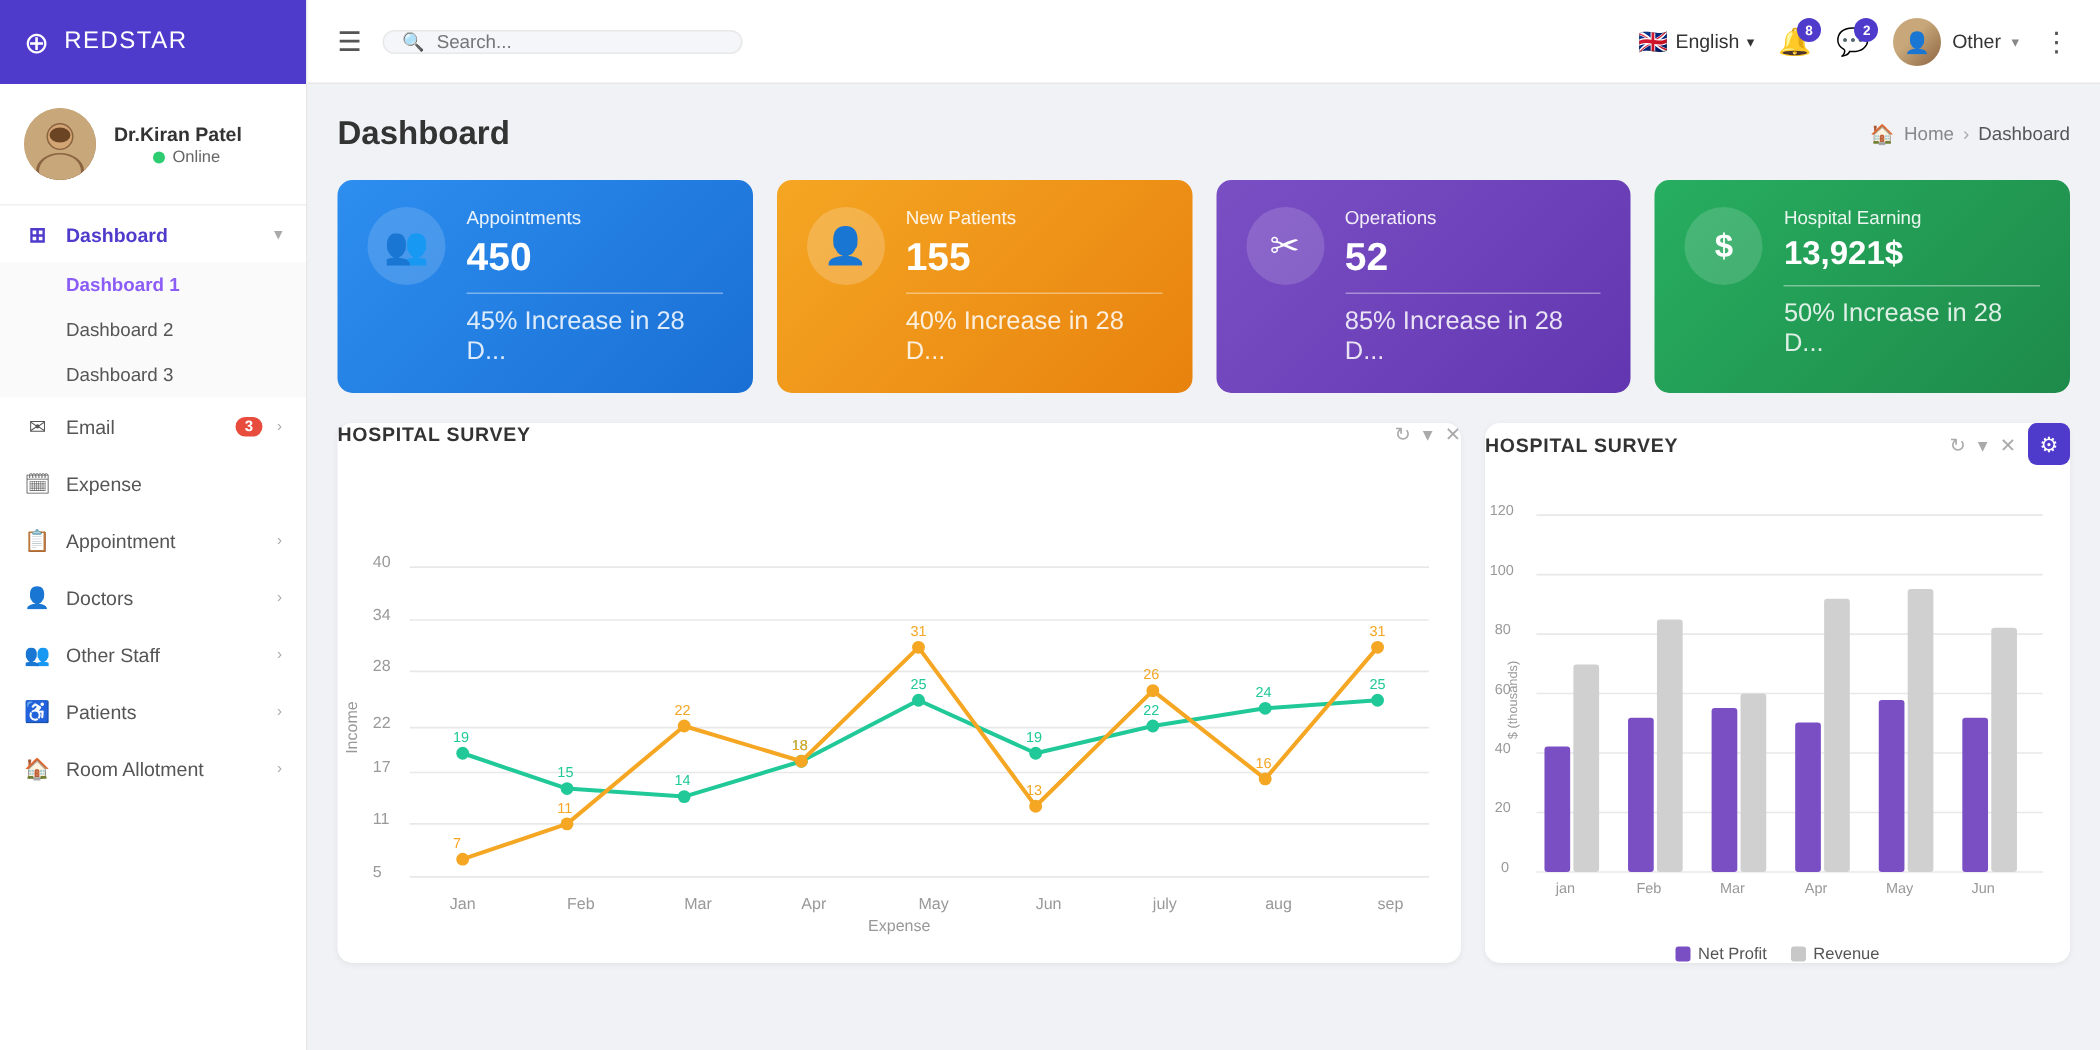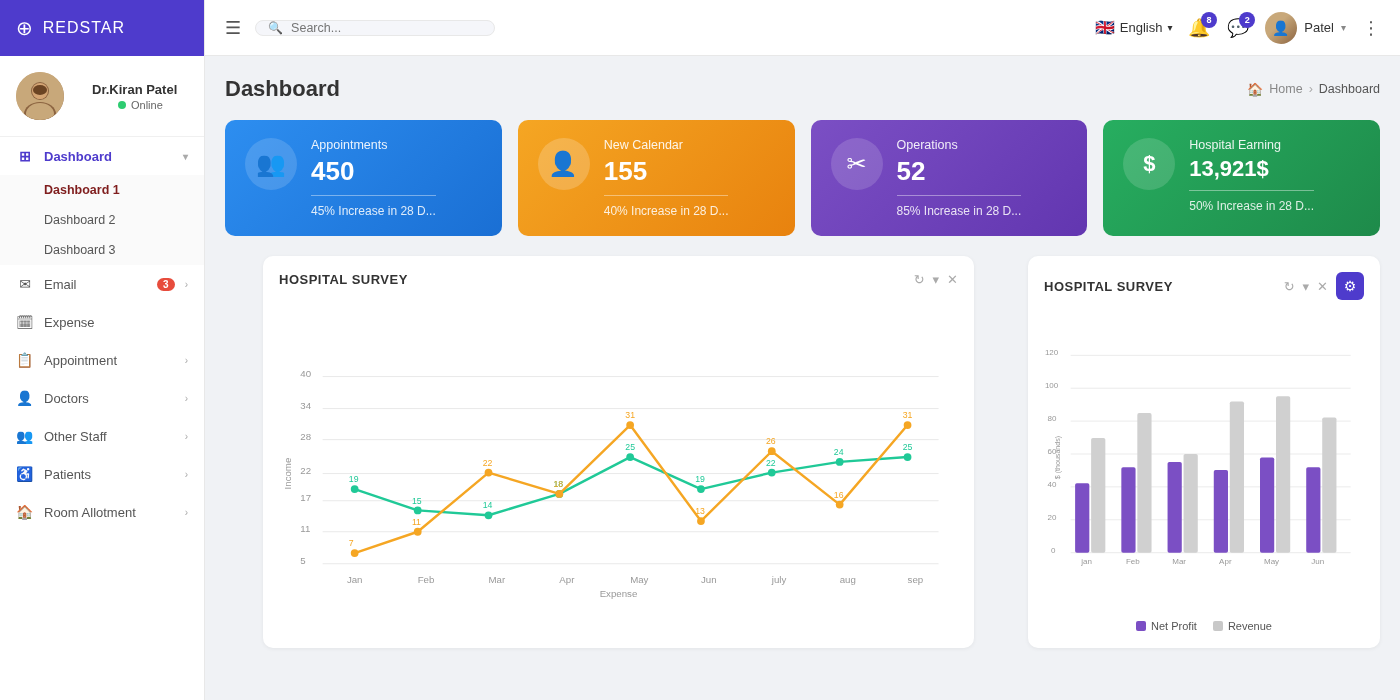--- a/index.html
+++ b/index.html
@@ -31,21 +31,21 @@
     .sidebar-logo-text {
       color: #fff;
       font-weight: 400;
       font-size: 16px;
       letter-spacing: 1px;
     }
     .sidebar-user {
       padding: 16px;
       display: flex;
       align-items: center;
-      gap: 28px;
+      gap: 12px;
       border-bottom: 1px solid #f0f0f0;
     }
     .sidebar-avatar {
       width: 48px;
       height: 48px;
       border-radius: 50%;
       background: #c8a87a;
       overflow: hidden;
       position: relative;
       flex-shrink: 0;
@@ -105,21 +105,21 @@
       font-size: 10px;
       font-weight: 700;
     }
     .nav-submenu { background: #fafafa; }
     .nav-subitem {
       padding: 8px 16px 8px 44px;
       cursor: pointer;
       color: #555;
       font-size: 12.5px;
     }
-    .nav-subitem.active { color: #7f1d1d; font-weight: 600; }
+    .nav-subitem.active { color: #8b5cf6; font-weight: 600; }
 
     
     .main { flex: 1; display: flex; flex-direction: column; overflow: hidden; }
     .header {
       height: 56px;
       background: #fff;
       display: flex;
       align-items: center;
       padding: 0 20px;
       gap: 14px;
@@ -246,30 +246,28 @@
       font-size: 22px;
       flex-shrink: 0;
     }
     .stat-card.blue .stat-icon-wrap { background: rgba(255,255,255,0.15); }
     .stat-card.orange .stat-icon-wrap { background: rgba(255,255,255,0.2); }
     .stat-card.purple .stat-icon-wrap { background: rgba(255,255,255,0.15); }
     .stat-card.green .stat-icon-wrap { background: rgba(255,255,255,0.15); }
     .stat-info .stat-title { font-size: 12.5px; opacity: 0.9; margin-bottom: 4px; }
     .stat-info .stat-value { font-size: 26px; font-weight: 700; }
     .stat-info .stat-divider { border: none; border-top: 1px solid rgba(255,255,255,0.4); margin: 8px 0; }
-    .stat-info .stat-sub { font-size: 12px; opacity: 0.85; }
+    .stat-info .stat-sub { font-size: 17px; opacity: 0.85; }
 
     
     .charts-row { display: grid; grid-template-columns: 1fr 390px; gap: 16px; }
     .chart-card {
       background: #fff;
       border-radius: 10px;
-      padding: 16px;
       box-shadow: 0 1px 4px rgba(0,0,0,0.06);
-      margin-left: 38px;
     }
     .chart-header {
       display: flex;
       align-items: center;
       justify-content: space-between;
       margin-bottom: 12px;
     }
     .chart-title { font-size: 13px; font-weight: 700; color: #333; letter-spacing: 0.5px; }
     .chart-actions { display: flex; align-items: center; gap: 8px; color: #aaa; font-size: 13px; cursor: pointer; }
 
@@ -410,21 +408,21 @@
       <div class="header-icon-btn">
         <span>🔔</span>
         <span class="header-badge">8</span>
       </div>
       <div class="header-icon-btn">
         <span>💬</span>
         <span class="header-badge">2</span>
       </div>
       <div class="user-btn">
         <div class="user-thumb">👤</div>
-        <span class="user-name">Patel</span>
+        <span class="user-name">Other</span>
         <span style="font-size:10px; color:#888;">▾</span>
       </div>
       <span class="more-icon">⋮</span>
     </div>
   </header>
 
   <div class="content">
 
     <div class="page-header">
       <h1 class="page-title">Dashboard</h1>
@@ -445,21 +443,21 @@
             <div class="stat-value">450</div>
             <hr class="stat-divider">
             <div class="stat-sub">45% Increase in 28 D...</div>
           </div>
         </div>
       </div>
       <div class="stat-card orange">
         <div class="stat-card-inner">
           <div class="stat-icon-wrap" style="font-size:24px;">👤</div>
           <div class="stat-info">
-            <div class="stat-title">New Calendar</div>
+            <div class="stat-title">New Patients</div>
             <div class="stat-value">155</div>
             <hr class="stat-divider">
             <div class="stat-sub">40% Increase in 28 D...</div>
           </div>
         </div>
       </div>
       <div class="stat-card purple">
         <div class="stat-card-inner">
           <div class="stat-icon-wrap" style="font-size:24px;">✂</div>
           <div class="stat-info">

